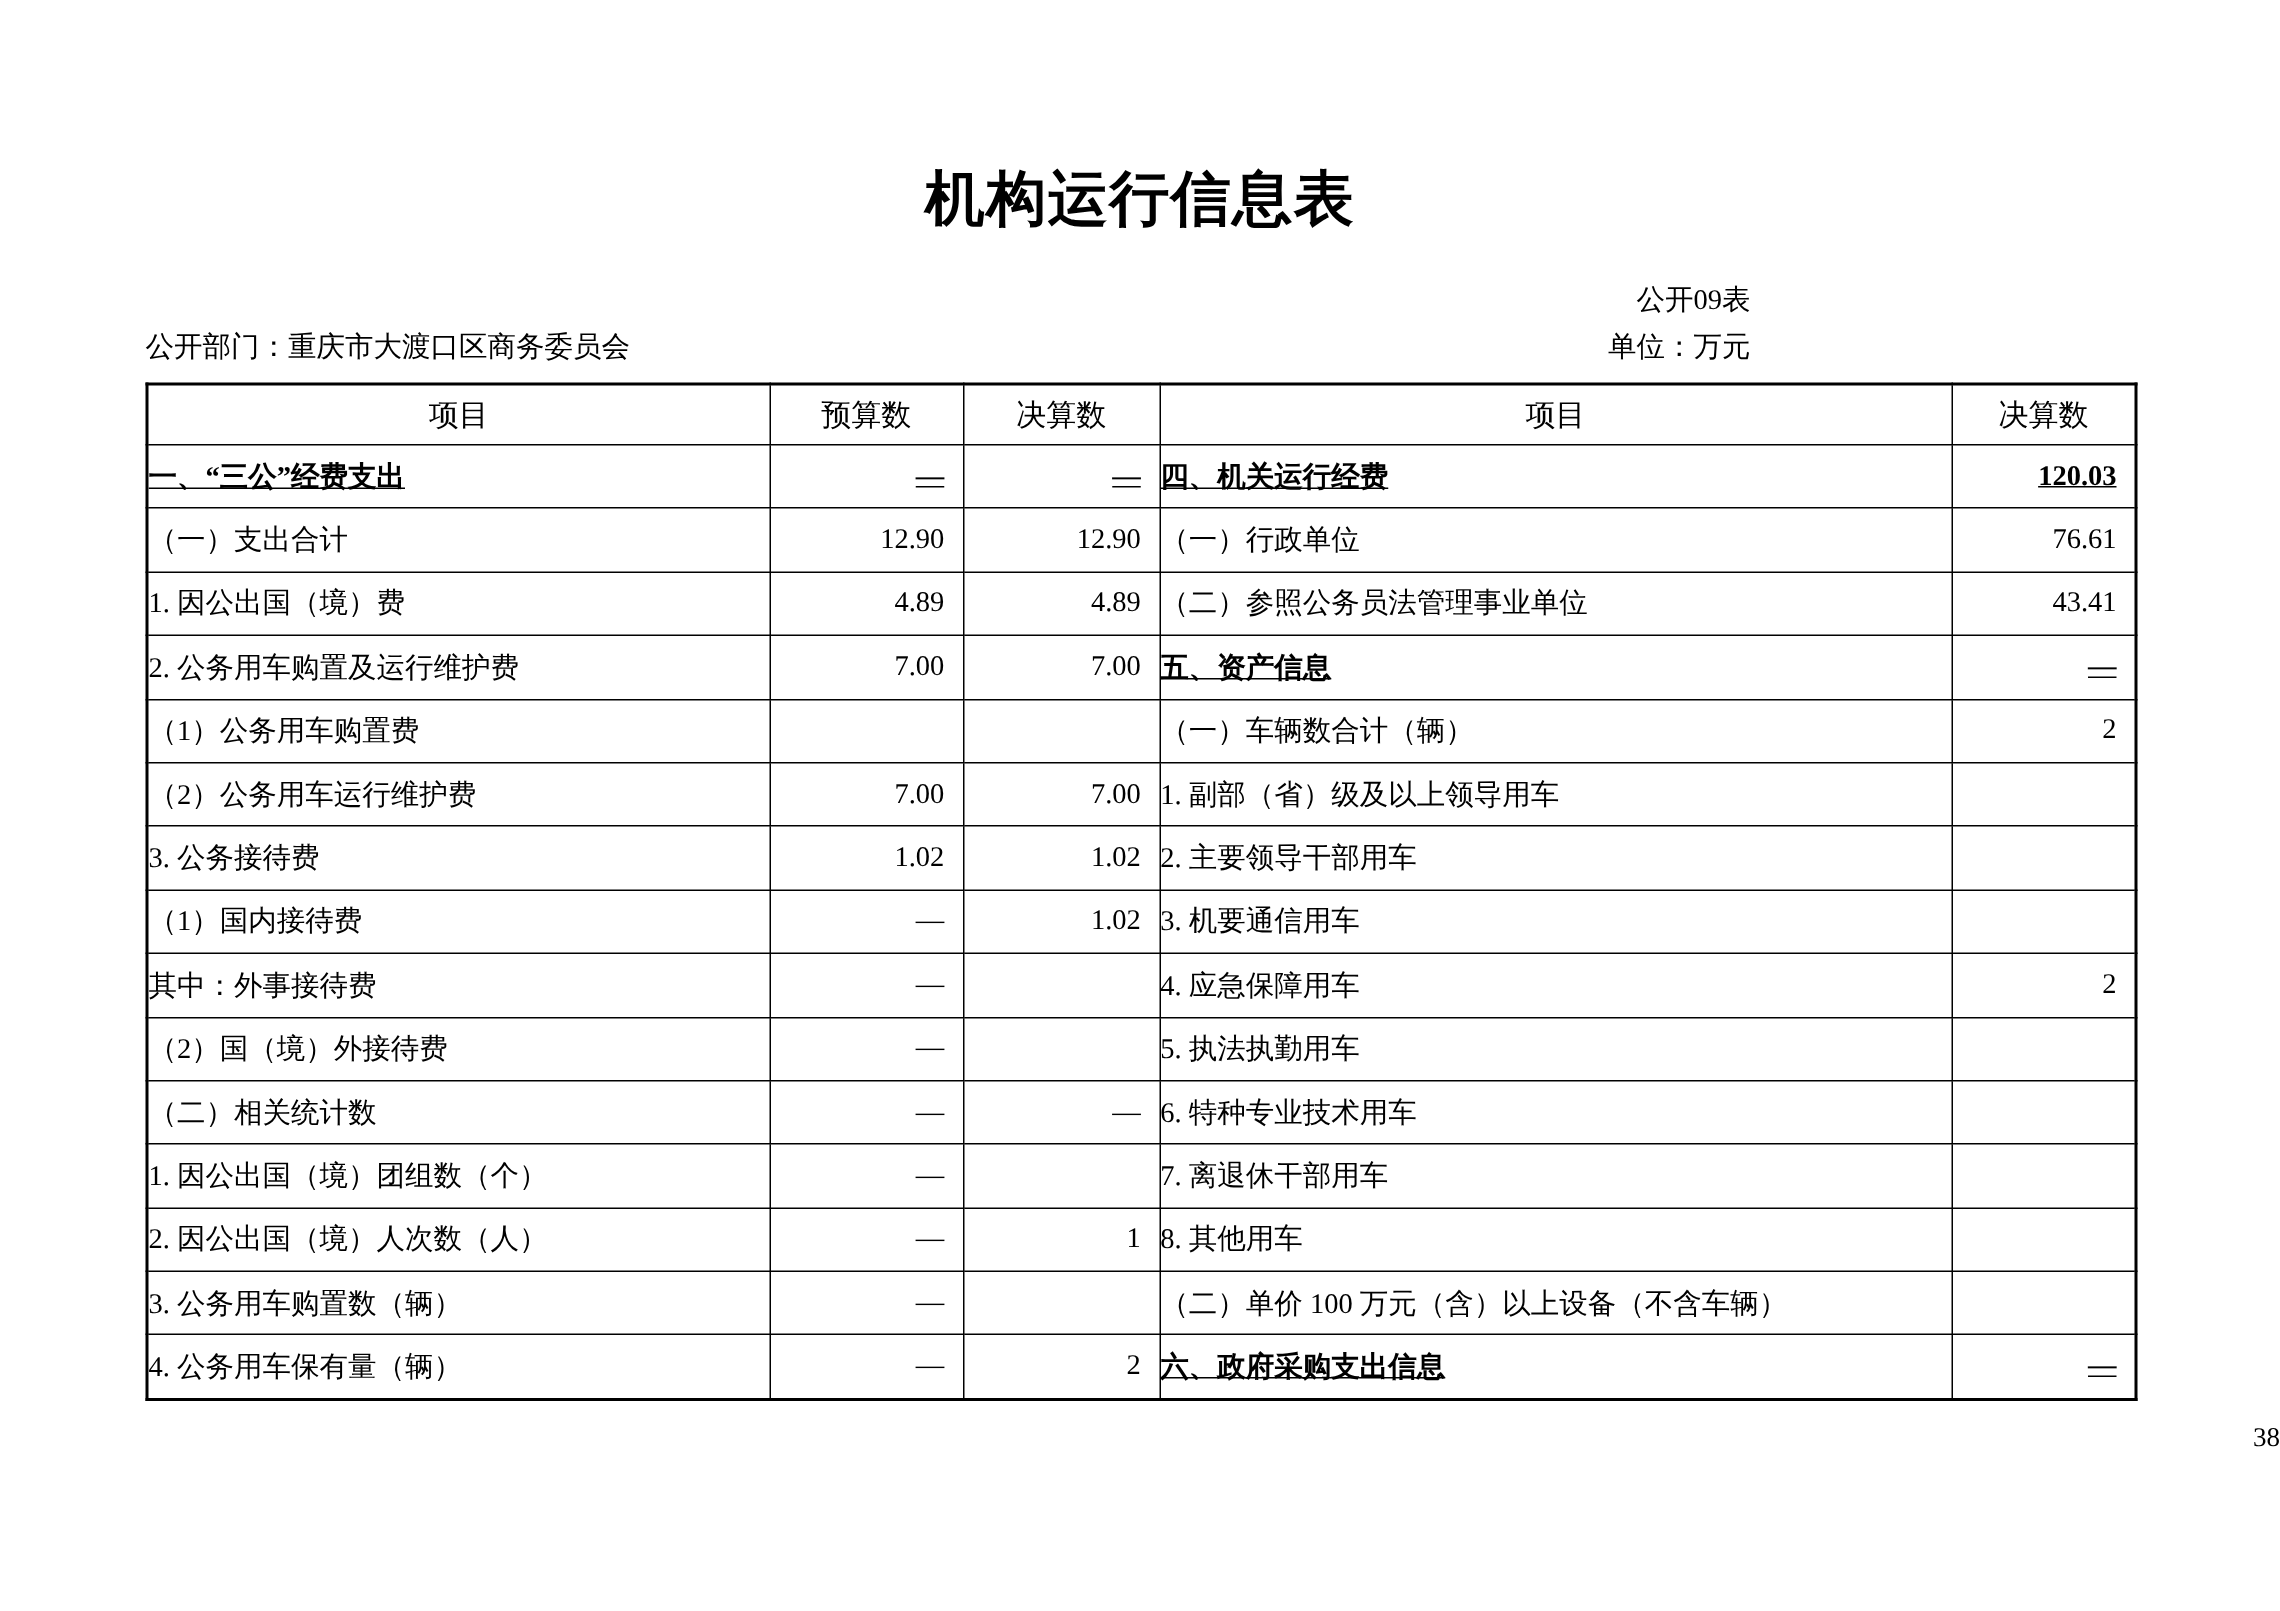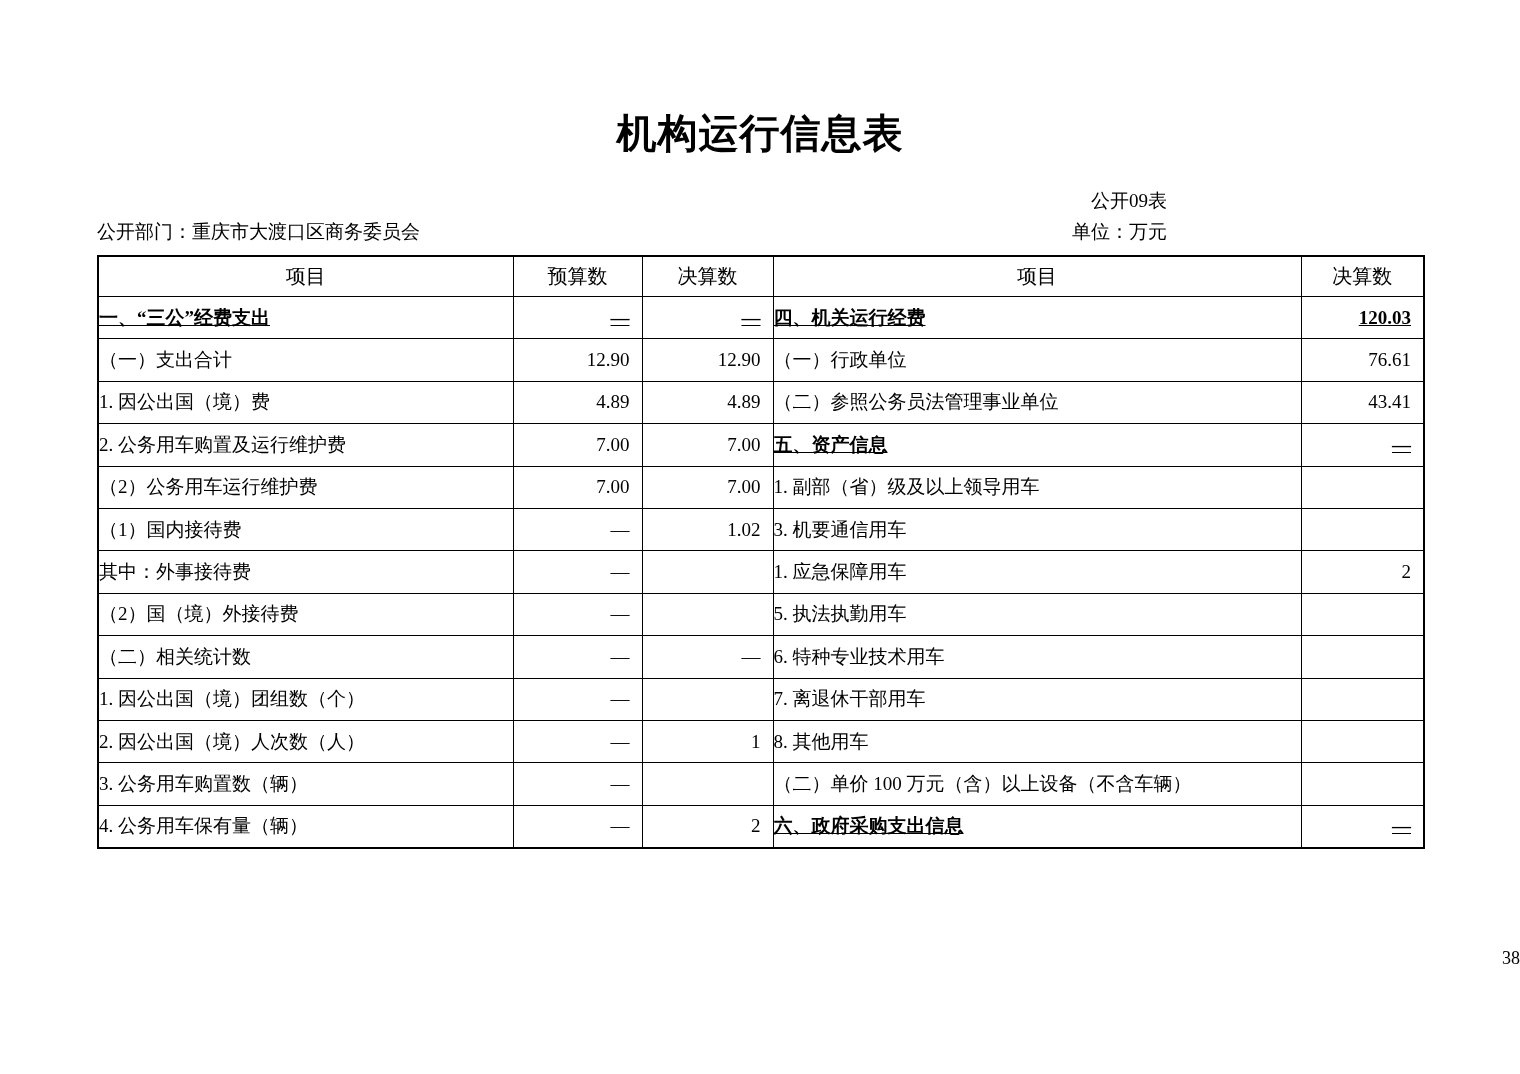--- a/index.html
+++ b/index.html
@@ -136,38 +136,52 @@
             <td class="num">43.41</td>
           </tr>
           <tr>
             <td class="label ind2">2. 公务用车购置及运行维护费</td>
             <td class="num">7.00</td>
             <td class="num">7.00</td>
             <td class="label ind0 bold">五、资产信息</td>
             <td class="num bold">—</td>
           </tr>
           <tr>
+            <td class="label ind3">（1）公务用车购置费</td>
+            <td class="num"></td>
+            <td class="num"></td>
+            <td class="label ind1">（一）车辆数合计（辆）</td>
+            <td class="num">2</td>
+          </tr>
+          <tr>
             <td class="label ind3">（2）公务用车运行维护费</td>
             <td class="num">7.00</td>
             <td class="num">7.00</td>
             <td class="label ind2">1. 副部（省）级及以上领导用车</td>
+            <td class="num"></td>
+          </tr>
+          <tr>
+            <td class="label ind2">3. 公务接待费</td>
+            <td class="num">1.02</td>
+            <td class="num">1.02</td>
+            <td class="label ind2">2. 主要领导干部用车</td>
             <td class="num"></td>
           </tr>
           <tr>
             <td class="label ind3">（1）国内接待费</td>
             <td class="num">—</td>
             <td class="num">1.02</td>
             <td class="label ind2">3. 机要通信用车</td>
             <td class="num"></td>
           </tr>
           <tr>
             <td class="label ind4">其中：外事接待费</td>
             <td class="num">—</td>
             <td class="num"></td>
-            <td class="label ind2">1. 应急保障用车</td>
+            <td class="label ind2">4. 应急保障用车</td>
             <td class="num">2</td>
           </tr>
           <tr>
             <td class="label ind3">（2）国（境）外接待费</td>
             <td class="num">—</td>
             <td class="num"></td>
             <td class="label ind2">5. 执法执勤用车</td>
             <td class="num"></td>
           </tr>
           <tr>

